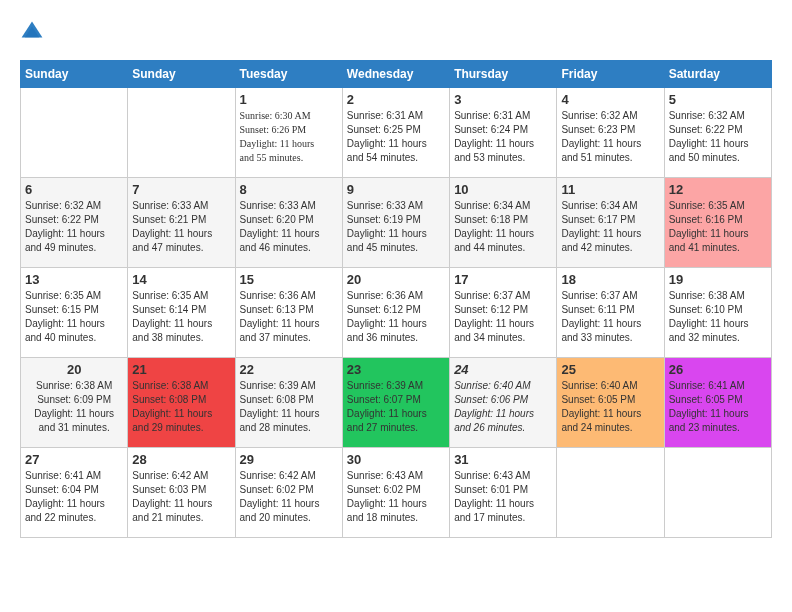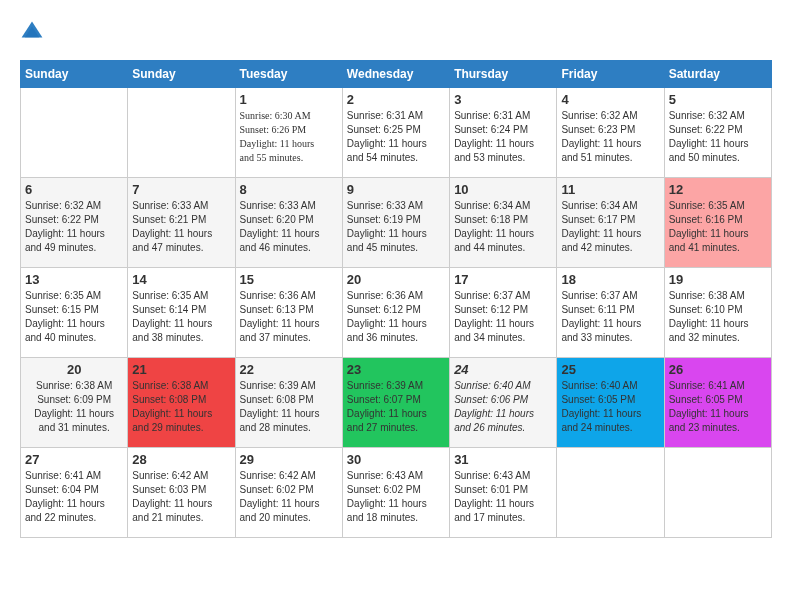--- a/index.html
+++ b/index.html
@@ -290,21 +290,21 @@
 Daylight: 11 hours
 and 27 minutes.</div>
         </td>
         <td style="background: rgb(245, 245, 245); font-style: italic;">
           <div class="day-number">24</div>
           <div class="day-info" style="white-space: pre-line;">Sunrise: 6:40 AM
 Sunset: 6:06 PM
 Daylight: 11 hours
 and 26 minutes.</div>
         </td>
-        <td style="background: #0ea5e9;">
+        <td style="background: #fdba74;">
           <div class="day-number">25</div>
           <div class="day-info" style="white-space: pre-line;">Sunrise: 6:40 AM
 Sunset: 6:05 PM
 Daylight: 11 hours
 and 24 minutes.</div>
         </td>
         <td style="background: #d946ef;">
           <div class="day-number">26</div>
           <div class="day-info" style="white-space: pre-line;">Sunrise: 6:41 AM
 Sunset: 6:05 PM

